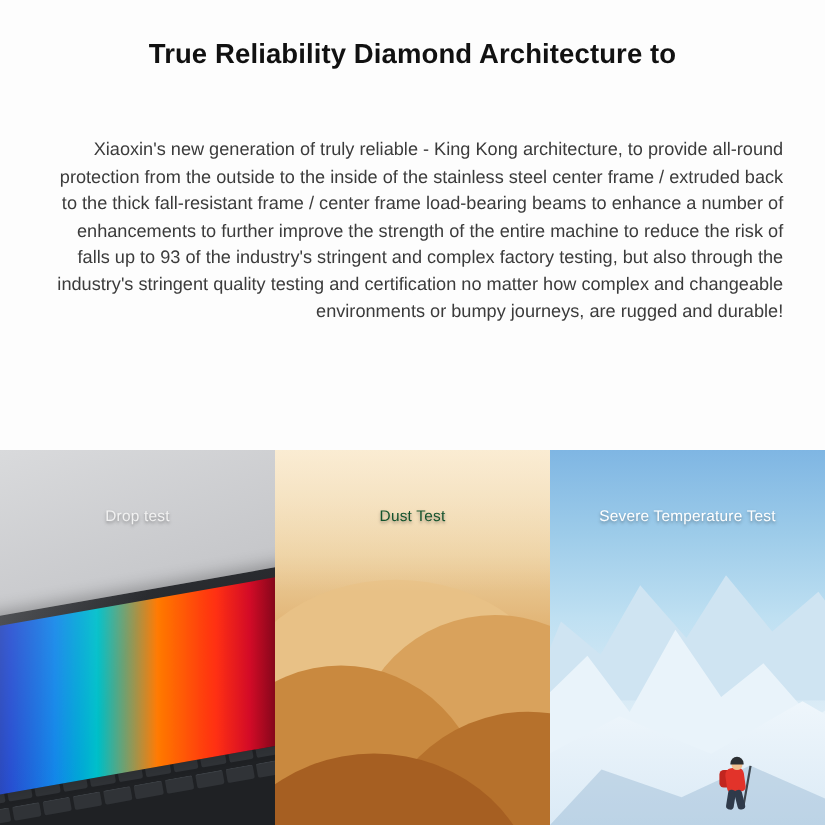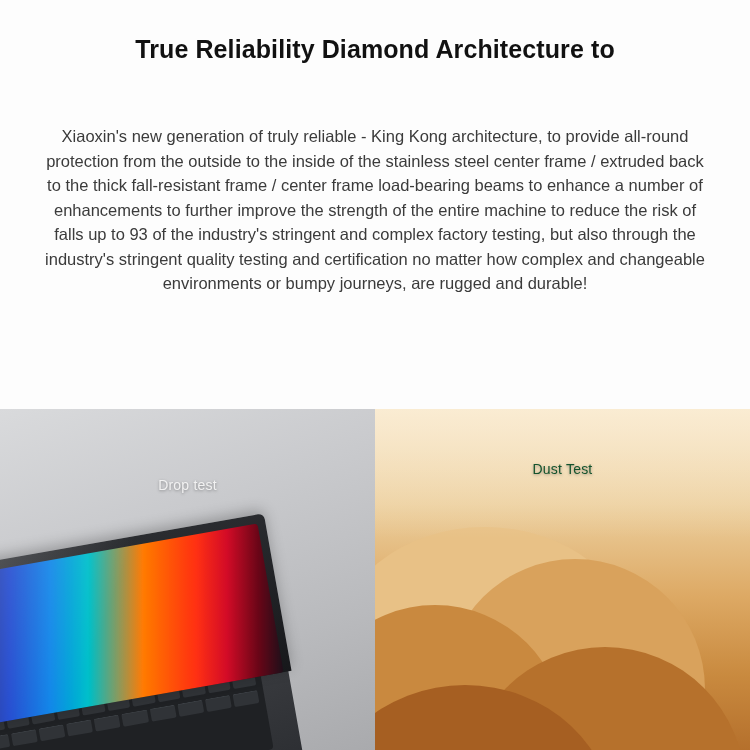--- a/index.html
+++ b/index.html
@@ -27,21 +27,21 @@
     line-height: 38px;
     font-weight: bold;
     color: #111111;
     letter-spacing: 0.1px;
   }
 
   
   .body-copy {
     margin-top: 56px;
     padding: 0 38px;
-    text-align: center;
+    text-align: right;
     font-size: 16.5px;
     line-height: 24.5px;
     color: #3b3b3b;
   }
 
   
   .strip {
     position: absolute;
     left: 0;
     bottom: 0;
@@ -59,21 +59,21 @@
     top: 52px;
     left: 0;
     width: 100%;
     text-align: center;
     font-size: 14px;
     color: #ffffff;
     text-shadow: 0 1px 3px rgba(0,0,0,0.35);
     z-index: 6;
     letter-spacing: 0.2px;
   }
-  .panel-1 .panel-label { color: #f2f2f2; margin-top: 16px; }
+  .panel-1 .panel-label { color: #f2f2f2; }
   .panel-2 .panel-label { color: #14532d; }
   .panel-3 .panel-label { color: #ffffff; }
 
   
   .p1-bg {
     position: absolute; inset: 0;
     background: linear-gradient(160deg, #d9dadc 0%, #c9cacd 35%, #b9babd 70%, #a9aaad 100%);
   }
   .p1-laptop-base {
     position: absolute;
@@ -313,15 +313,32 @@
       <div class="p2-bg"></div>
       <div class="dune d1"></div>
       <div class="dune d2"></div>
       <div class="dune d3"></div>
       <div class="dune d4"></div>
       <div class="dune d5"></div>
       <div class="p2-haze"></div>
       <div class="panel-label">Dust Test</div>
     </div>
 
+    <div class="panel panel-3">
+      <div class="p3-bg"></div>
+      <div class="p3-ridge-far"></div>
+      <div class="p3-ridge-mid"></div>
+      <div class="p3-slope"></div>
+      <div class="p3-shadow"></div>
+      <div class="p3-climber">
+        <span class="pole"></span>
+        <span class="pack"></span>
+        <span class="torso"></span>
+        <span class="leg-a"></span>
+        <span class="leg-b"></span>
+        <span class="head"></span>
+        <span class="helmet"></span>
+      </div>
+      <div class="panel-label">Severe Temperature Test</div>
+    </div>
 
   </div>
 </div>
 
 </body></html>

